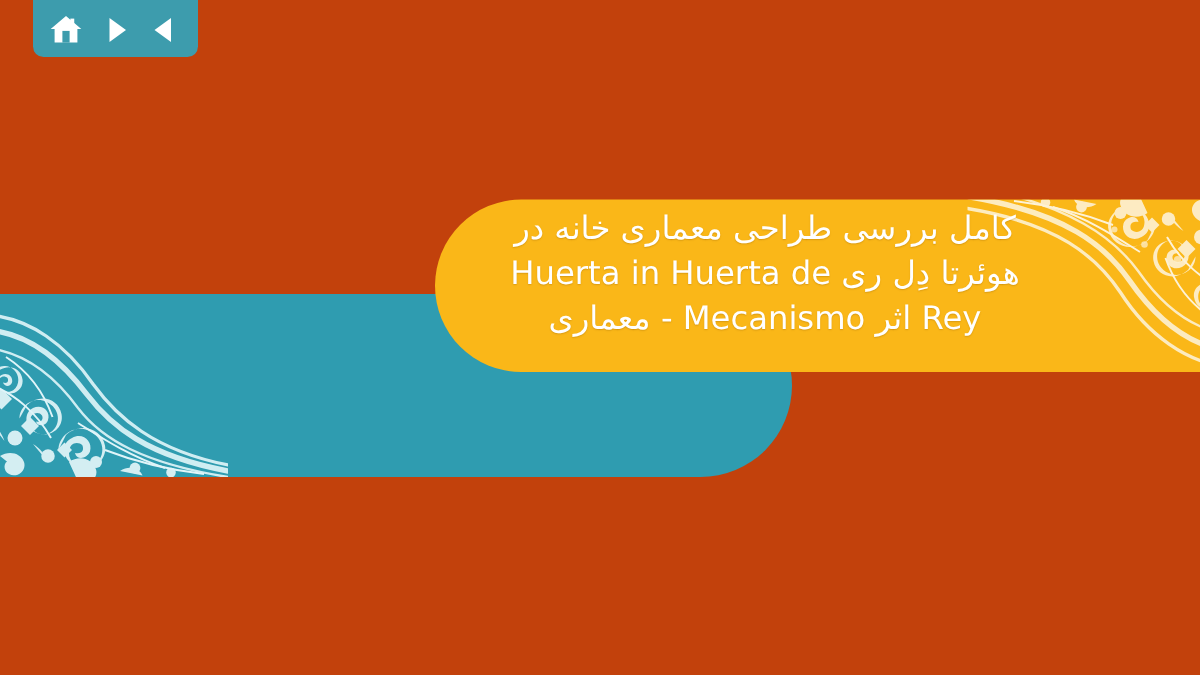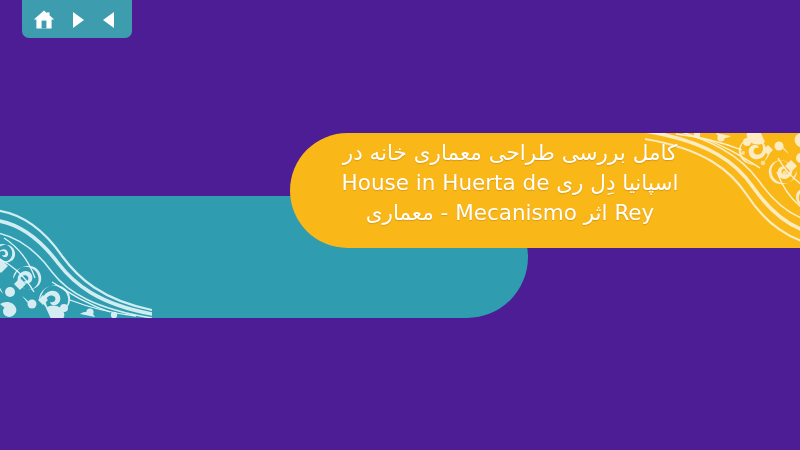--- a/index.html
+++ b/index.html
@@ -6,21 +6,21 @@
   html, body {
     margin: 0;
     padding: 0;
     background: #2c2c2c;
   }
   #slide {
     position: relative;
     width: 800px;
     height: 450px;
     overflow: hidden;
-    background: #4c1d95;
+    background: #c2410c;
     font-family: "DejaVu Sans", "Liberation Sans", sans-serif;
   }
 
   
   #navbar {
     position: absolute;
     left: 22px;
     top: -10px;
     width: 110px;
     height: 48px;
@@ -182,21 +182,21 @@
         <circle cx="140" cy="40" r="2.4"></circle>
         <circle cx="118" cy="30" r="2.2"></circle>
         <circle cx="160" cy="55" r="2.2"></circle>
         <circle cx="98" cy="20" r="2"></circle>
       </g>
     </svg>
   </div>
 
   <div id="title-block">
     <span class="title-line">کامل بررسی طراحی معماری خانه در</span>
-    <span class="title-line">اسپانیا دِل ری House in Huerta de</span>
+    <span class="title-line">هوئرتا دِل ری Huerta in Huerta de</span>
     <span class="title-line">Rey اثر Mecanismo - معماری</span>
   </div>
 
   <div id="navbar">
     <button class="nav-btn" title="Back">
       <span>
         <svg width="22" height="22" viewBox="0 0 22 22">
           <path d="M15 3 L15 19 L4 11 Z" fill="#ffffff"></path>
         </svg>
       </span>

